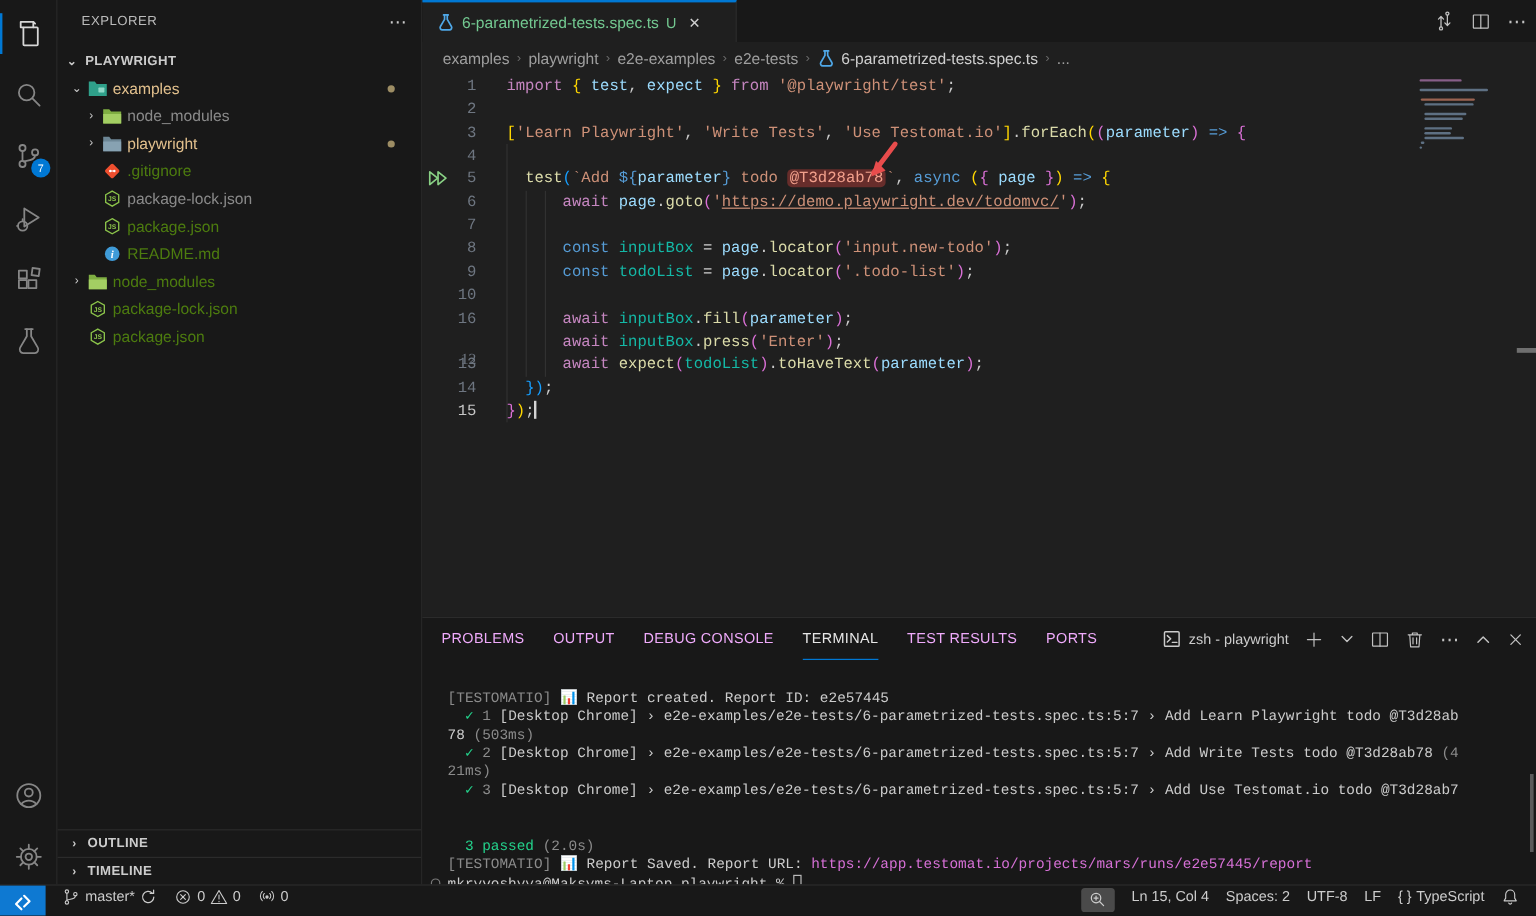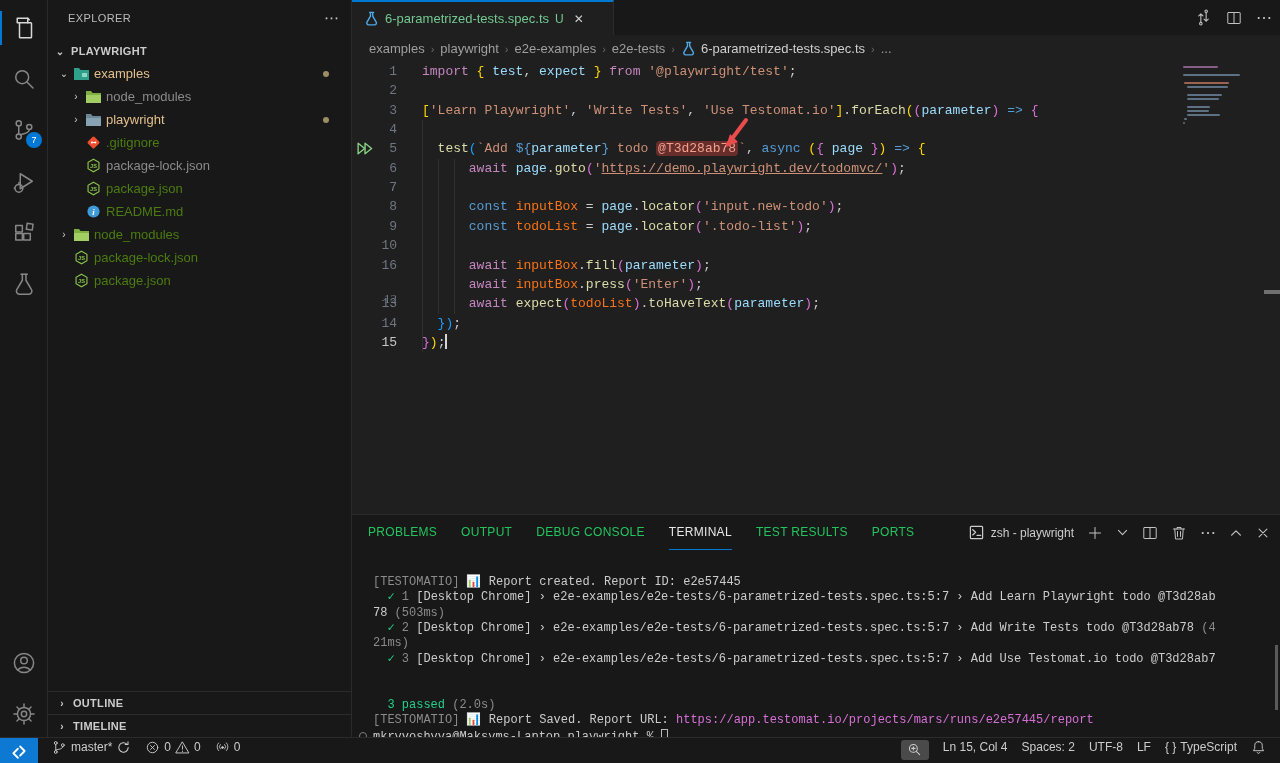--- a/index.html
+++ b/index.html
@@ -58,36 +58,36 @@
   .bc-item { cursor:pointer; }
   .bc-file { color:#cfcfcf; }
 
   #codearea { position:absolute; top:62px; left:0; right:0; bottom:0; overflow:hidden;
               font-family:"Liberation Mono", monospace; font-size:13px; }
   .ln { position:absolute; left:0; width:45px; text-align:right; color:#6e7681; height:19px; line-height:19px; }
   .ln.cur { color:#c6c6c6; }
   .cl { position:absolute; left:70px; height:19px; line-height:19px; white-space:pre; }
   .guide { position:absolute; width:1px; background:#313131; }
   .tk-kw{color:#C586C0}.tk-kw2{color:#569CD6}.tk-fn{color:#DCDCAA}.tk-vr{color:#9CDCFE}
-  .tk-vc{color:#f97316}.tk-st{color:#CE9178}.tk-fg{color:#cccccc}
+  .tk-vc{color:#14b8a6}.tk-st{color:#CE9178}.tk-fg{color:#cccccc}
   .tk-b1{color:#FFD700}.tk-b2{color:#DA70D6}.tk-b3{color:#179FFF}
   .tk-lk{color:#CE9178;text-decoration:underline}
   .tk-tg{color:#f2a08c;background:rgba(190,62,58,.45);border-radius:4px;padding:0 2px}
   .ecur { display:inline-block; width:2px; height:15px; background:#d4d4d4; vertical-align:-3px; }
   #run-gutter { position:absolute; left:4px; color:#89D185; cursor:pointer; }
   #minimap { position:absolute; right:35px; top:4px; width:62px; cursor:pointer; }
   .mmbar { position:absolute; height:2px; border-radius:1px; }
   #ov-strip { position:absolute; right:0; top:228px; width:16px; height:4px; background:#6f6f6f; }
   #anno-arrow { position:absolute; pointer-events:none; }
 
   
   #panel { position:absolute; left:352px; right:0; top:514px; bottom:26px; background:#181818;
            border-top:1px solid #2b2b2b; }
   #panel-tabs { position:absolute; top:0; left:16px; height:35px; display:flex; gap:24px; align-items:center; }
-  .ptab { font-size:12px; letter-spacing:.3px; color:#22c55e; height:35px; display:flex; align-items:center;
+  .ptab { font-size:12px; letter-spacing:.3px; color:#f0abfc; height:35px; display:flex; align-items:center;
           cursor:pointer; border-bottom:1px solid transparent; }
   .ptab.active { color:#e7e7e7; border-bottom:1px solid #0078d4; }
   #panel-actions { position:absolute; top:0; right:10px; height:35px; display:flex; align-items:center;
                    gap:13px; color:#c2c2c2; }
   #term-title-wrap { display:flex; align-items:center; gap:7px; font-size:12px; color:#cccccc; }
   #terminal { position:absolute; top:35px; left:0; right:0; bottom:0; overflow:hidden;
               font-family:"Liberation Mono", monospace; font-size:12px; }
   .trm { position:absolute; left:21px; right:14px; height:15px; line-height:15px; white-space:pre; }
   .t-fg{color:#cccccc}.t-dim{color:#8b8b8b}.t-grn{color:#23d18b}.t-mag{color:#d670d6}
   .t-cursor { display:inline-block; width:7px; height:13px; border:1px solid #b9b9b9; vertical-align:-2px; }

